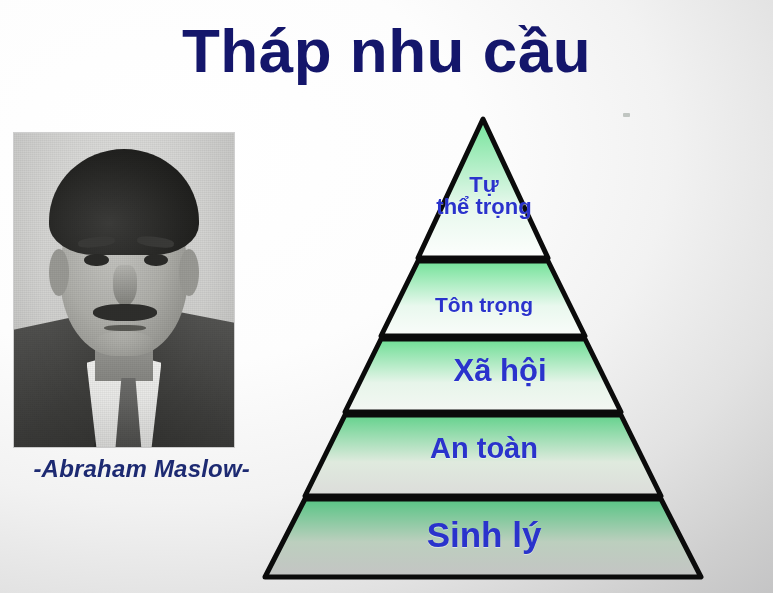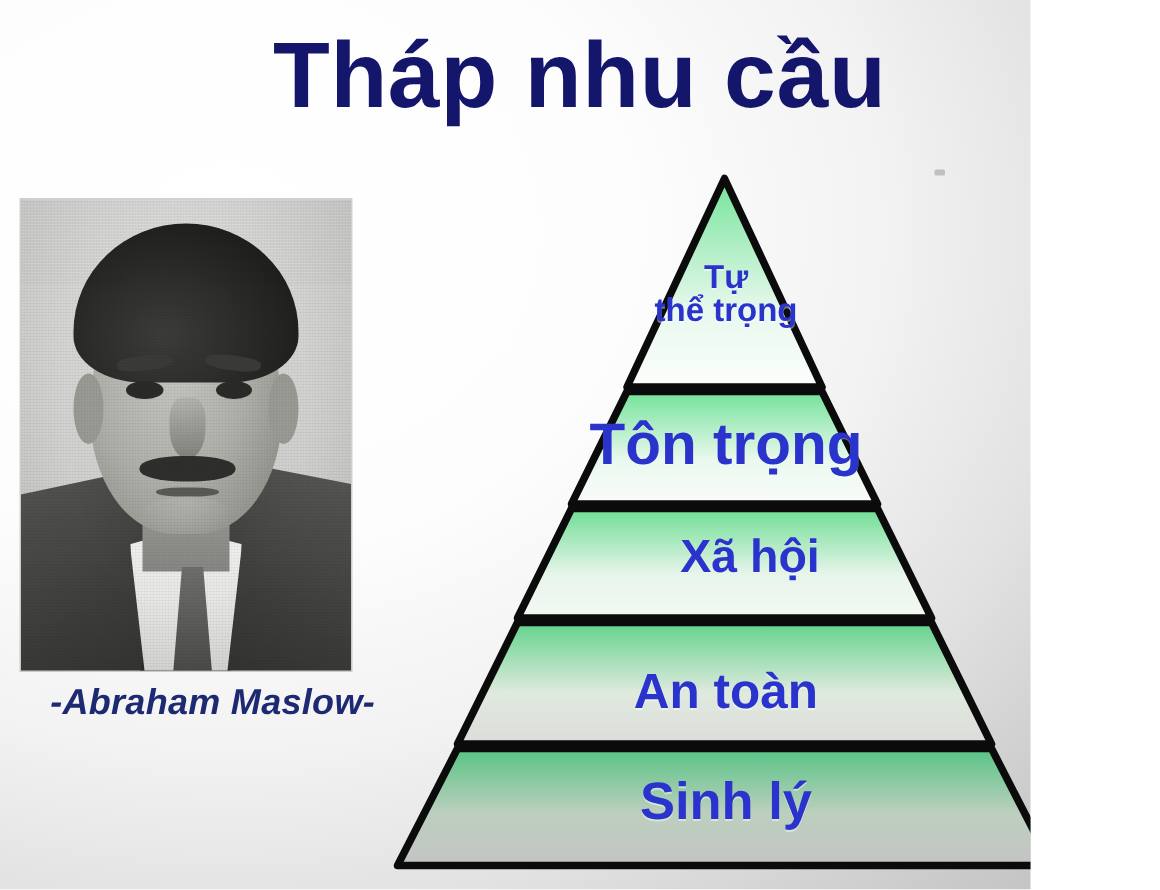--- a/index.html
+++ b/index.html
@@ -7,21 +7,21 @@
     padding: 0;
   }
   body {
     width: 773px;
     height: 593px;
     overflow: hidden;
     font-family: "Liberation Sans", sans-serif;
   }
   #slide {
     position: relative;
-    width: 687px;
+    width: 773px;
     height: 593px;
     background:
       radial-gradient(ellipse 115% 105% at 22% 26%, #ffffff 0%, #fdfdfd 34%, #f2f2f2 56%, #e2e2e2 73%, #cfcfcf 88%, #c2c2c3 100%);
     overflow: hidden;
   }
 
   
   #title {
     position: absolute;
     left: 0;
@@ -154,23 +154,23 @@
   .tier-label {
     position: absolute;
     text-align: center;
     font-weight: bold;
     color: #2a33cc;
     line-height: 1.02;
     white-space: nowrap;
     text-shadow: 0 1px 0 rgba(255,255,255,0.45);
   }
   #label-self   { left: 0; width: 560px; top: 62px;  font-size: 22px; }
-  #label-esteem { left: 0; width: 560px; top: 165px; font-size: 39px; }
+  #label-esteem { left: 0; width: 560px; top: 182px; font-size: 21px; }
   #label-social { left: 16px; width: 560px; top: 243px; font-size: 31px; }
-  #label-safety { left: 0; width: 560px; top: 332px; font-size: 33px; }
+  #label-safety { left: 0; width: 560px; top: 322px; font-size: 29px; }
   #label-physio { left: 0; width: 560px; top: 405px; font-size: 35px; }
 
   
   #artifact {
     position: absolute;
     left: 623px; top: 113px;
     width: 7px; height: 4px;
     background: rgba(150,158,152,0.55);
     border-radius: 1px;
   }

